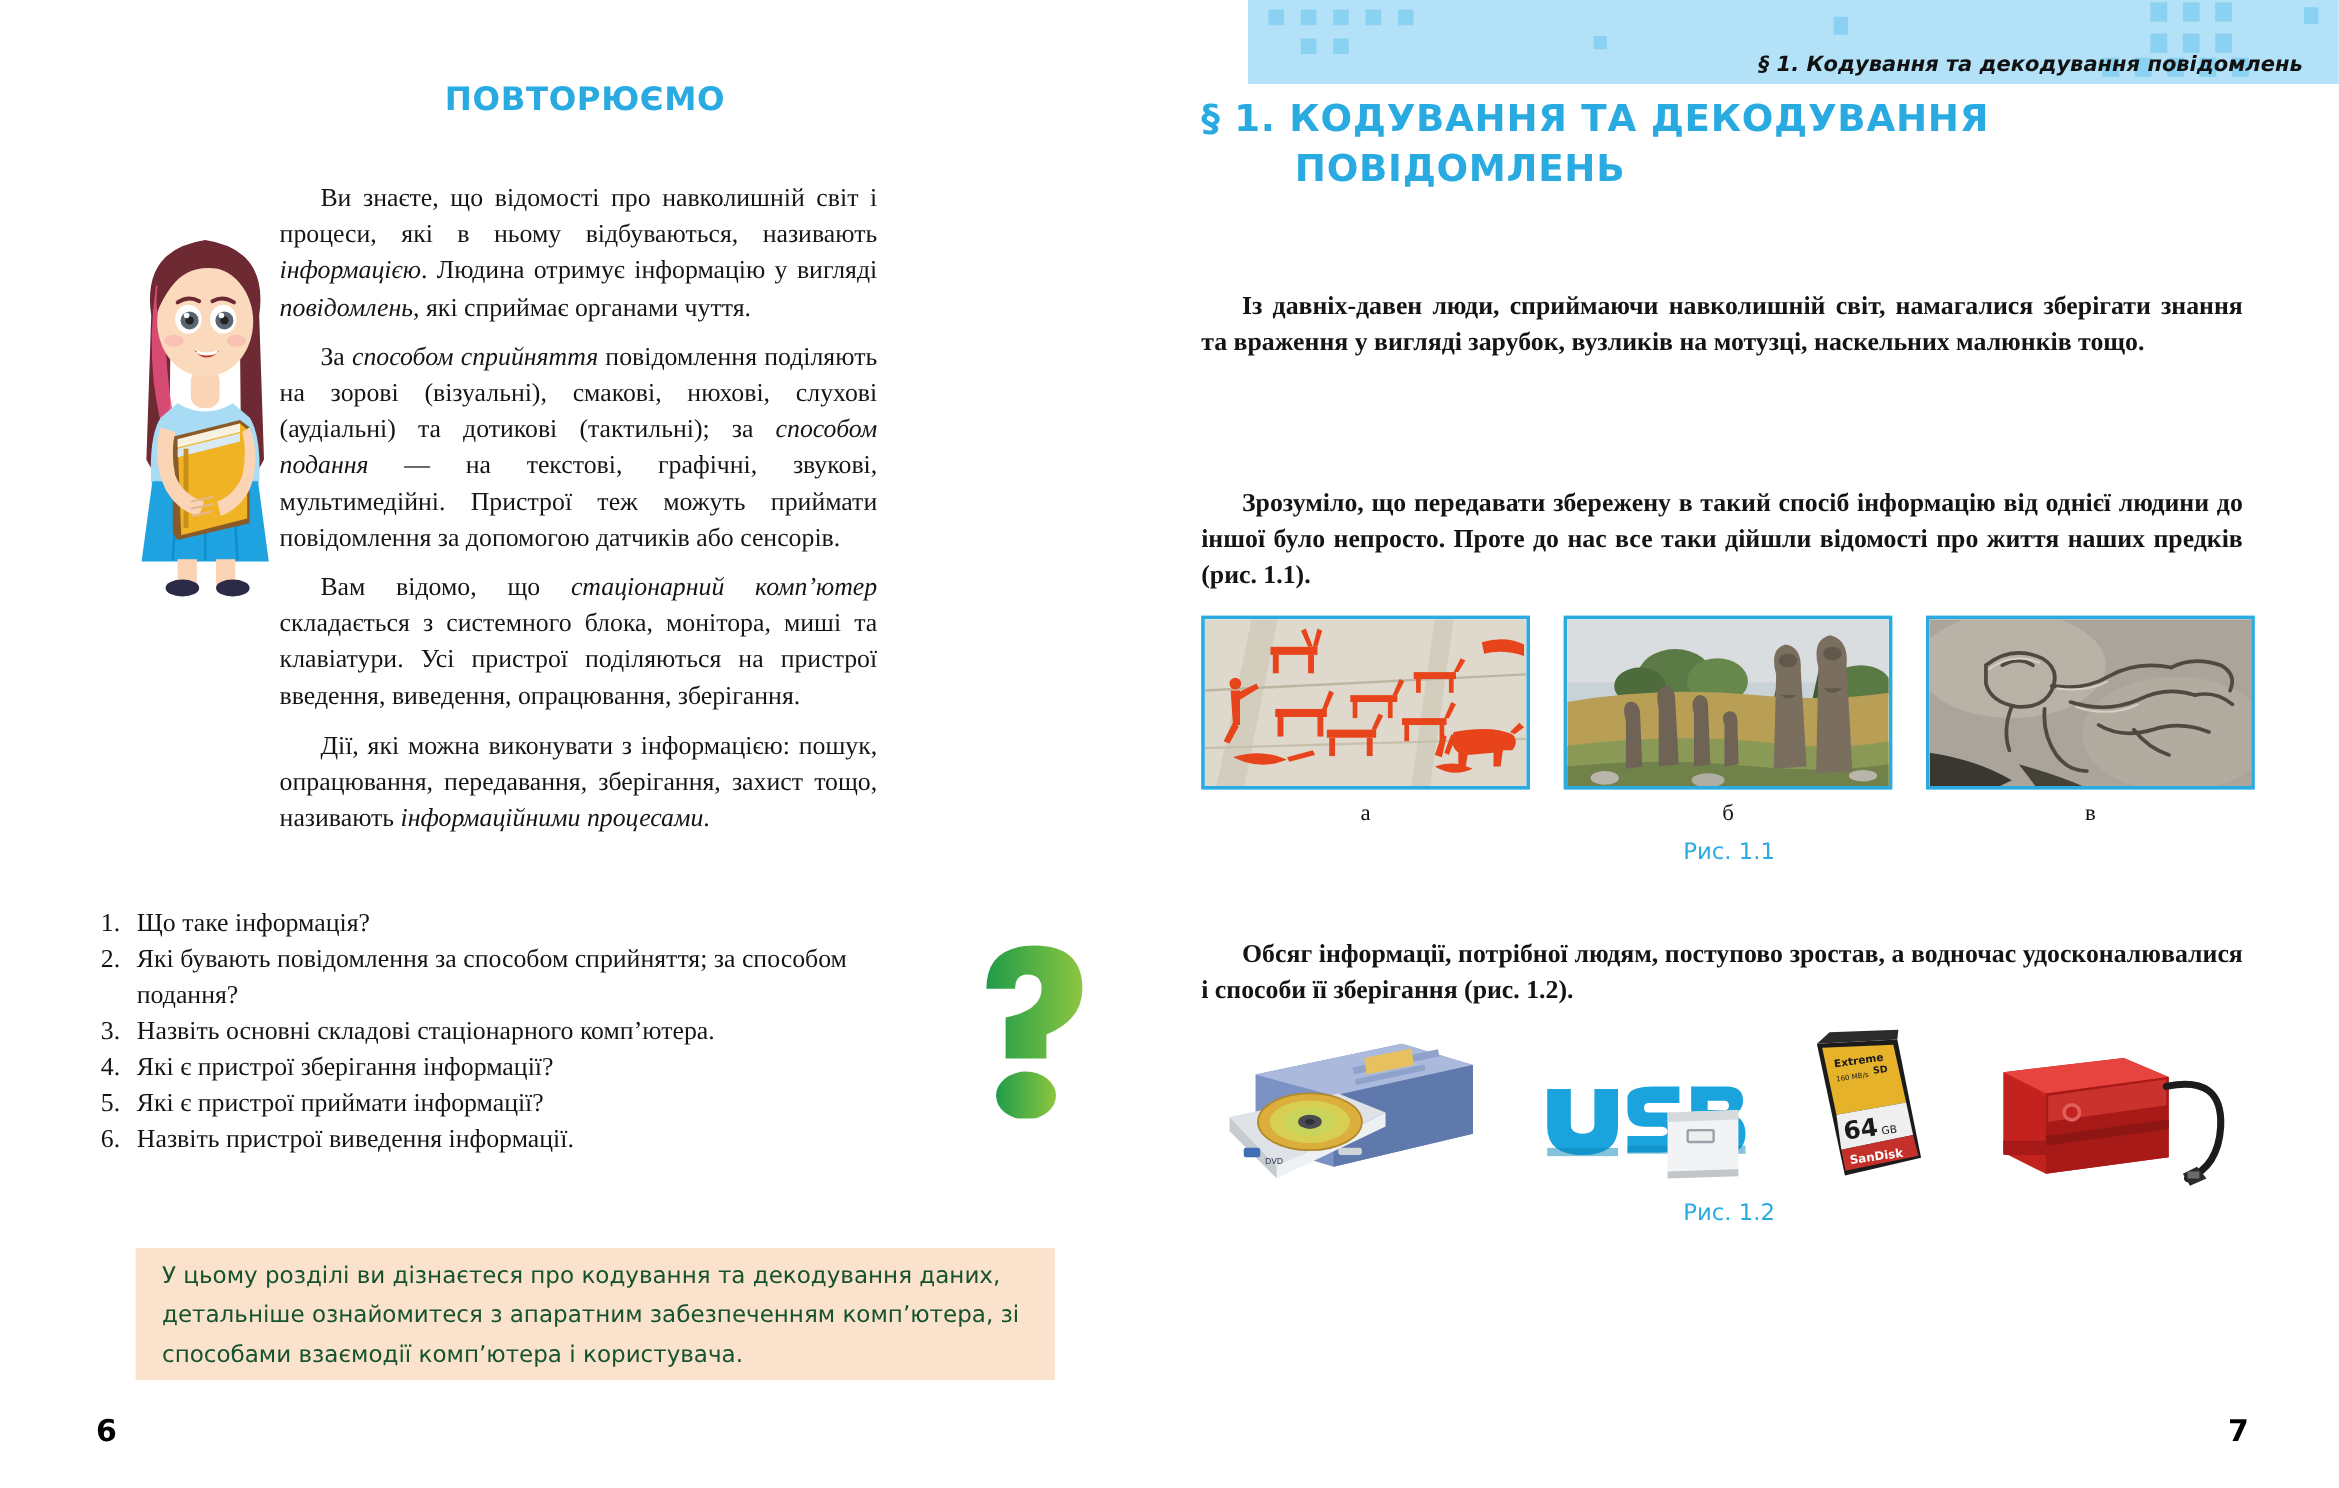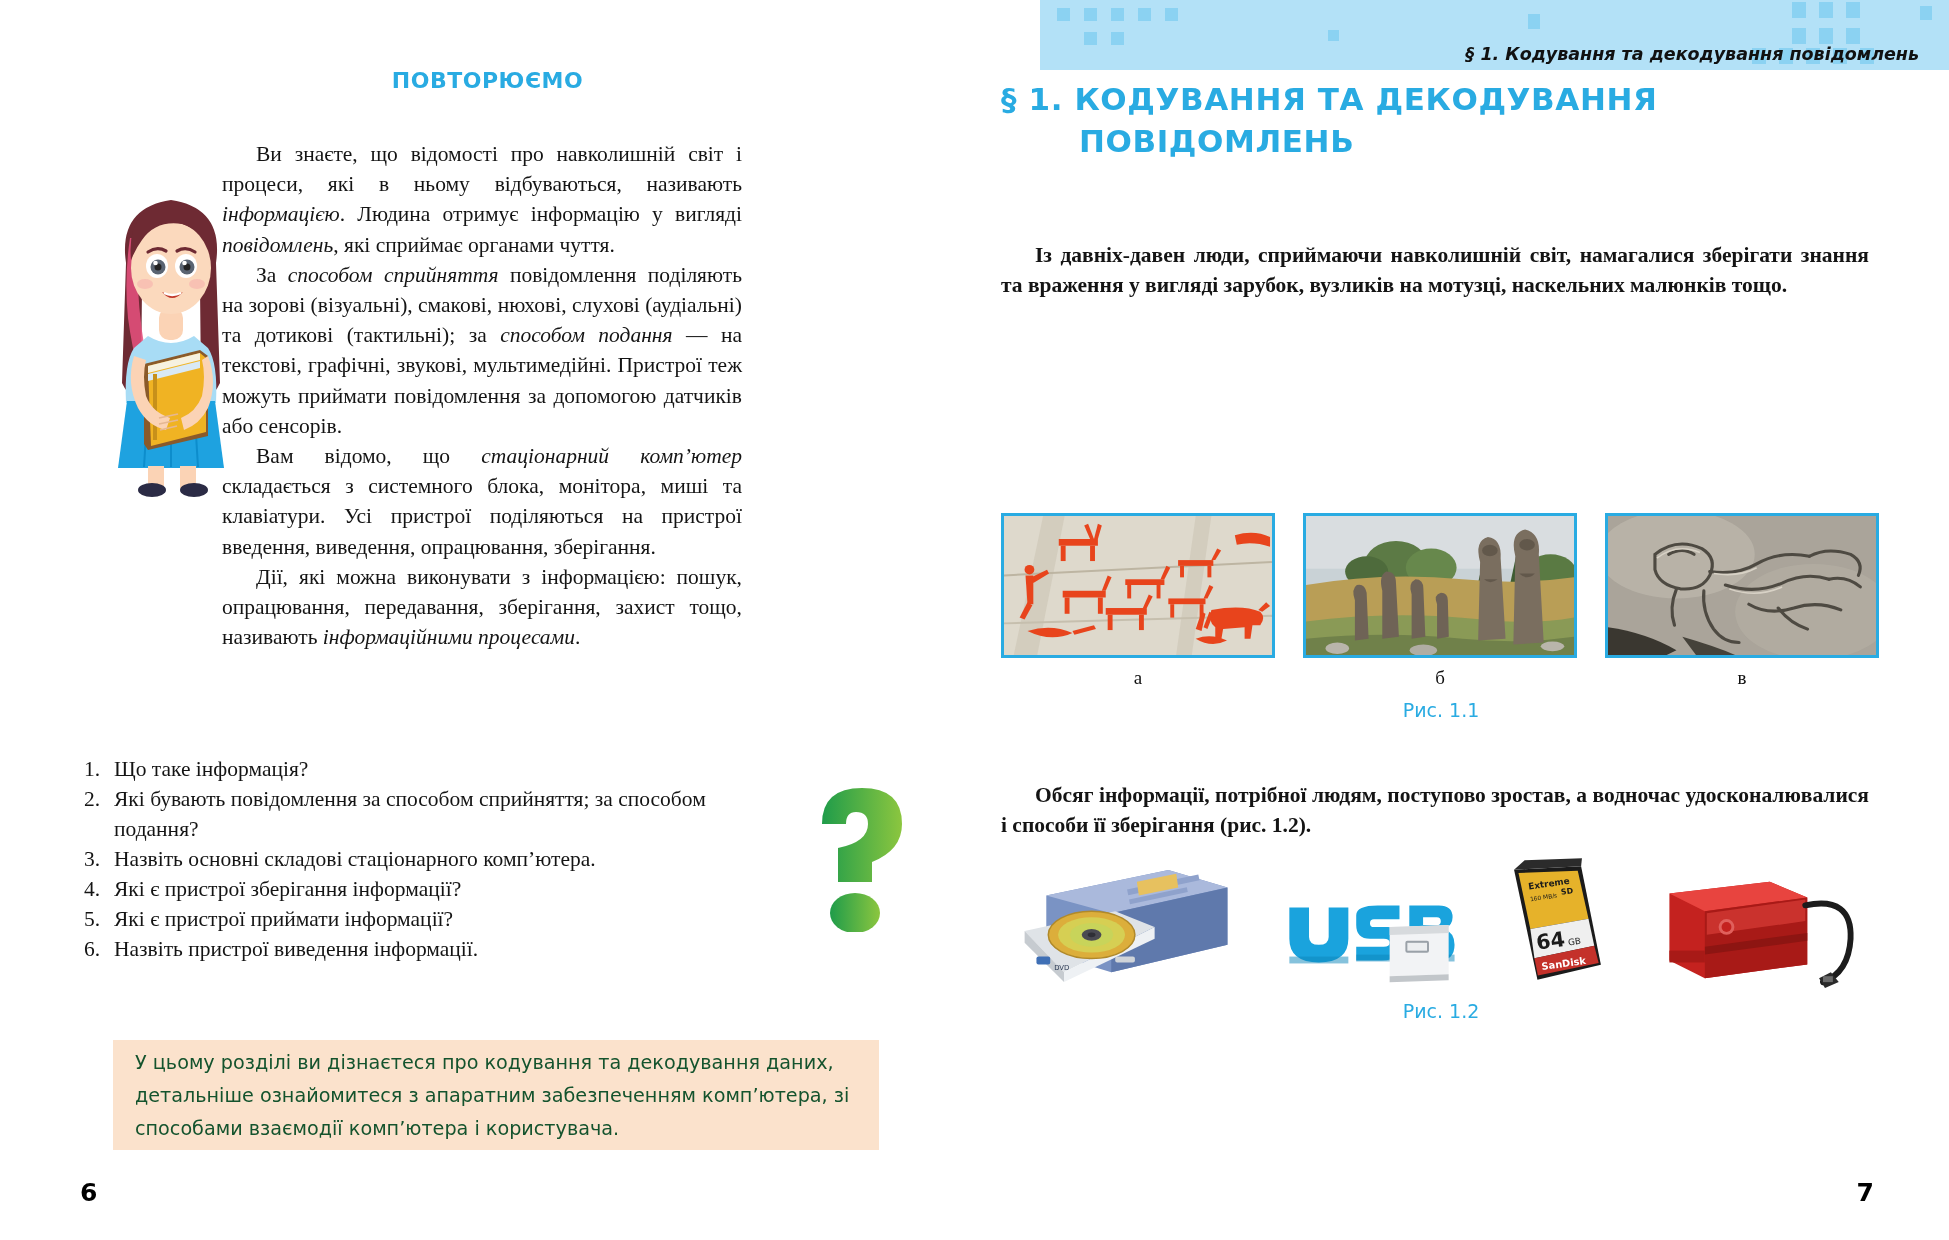--- a/index.html
+++ b/index.html
@@ -13,39 +13,39 @@
 
   
   .page-left { position: relative; width: 975px; height: 1240px; }
   .page-right { position: relative; width: 974px; height: 1240px; }
 
   .repeat-title {
     position: absolute; left: 0; top: 68px; width: 975px;
     text-align: center;
     font-family: "DejaVu Sans", sans-serif;
     font-weight: bold;
-    font-size: 22px;
+    font-size: 27px;
     letter-spacing: 0.5px;
     color: #29abe2;
   }
 
   
   .girl { position: absolute; left: 96px; top: 168px; width: 150px; height: 330px; }
 
   
   .left-body {
     position: absolute; left: 222px; top: 139px; width: 520px;
     font-family: "Liberation Serif", serif;
     font-size: 21.5px;
     line-height: 30.2px;
     color: #141414;
     text-align: justify;
     text-justify: inter-word;
   }
-  .left-body p { text-indent: 34px; margin: 0; }
+  .left-body p { text-indent: 34px; margin: 11px; }
   .left-body i { font-style: italic; }
 
   
   .qlist {
     position: absolute; left: 84px; top: 754px; width: 640px;
     font-family: "Liberation Serif", serif;
     font-size: 21.5px;
     line-height: 30px;
     color: #141414;
   }
@@ -322,20 +322,23 @@
     <div class="section-title">
       <span>§ 1. КОДУВАННЯ ТА ДЕКОДУВАННЯ</span>
       <span class="l2">ПОВІДОМЛЕНЬ</span>
     </div>
 
     <div class="right-body para1">
       <p>Із давніх-давен люди, сприймаючи навколишній світ, намагалися зберігати знання та враження у вигляді зарубок, вузликів на мотузці, наскельних малюнків тощо.</p>
     </div>
 
 
+    <div class="right-body para2">
+      <p>Зрозуміло, що передавати збережену в такий спосіб інформацію від однієї людини до іншої було непросто. Проте до нас все таки дійшли відомості про життя наших предків (рис. 1.1).</p>
+    </div>
 
     <div class="fig11">
       <div class="row">
         <div class="cell">
           <div class="frame">
             <svg viewBox="0 0 274 145" width="268" height="139" preserveAspectRatio="none">
               <rect width="274" height="145" fill="#e8e4da"></rect>
               <path d="M0 0 L274 0 L274 145 L0 145 Z" fill="#ded9cc"></path>
               <path d="M40 0 L10 145 L34 145 L62 0 Z" fill="#cfc8b8" opacity="0.7"></path>
               <path d="M196 0 L176 145 L192 145 L212 0 Z" fill="#cfc8b8" opacity="0.7"></path>

